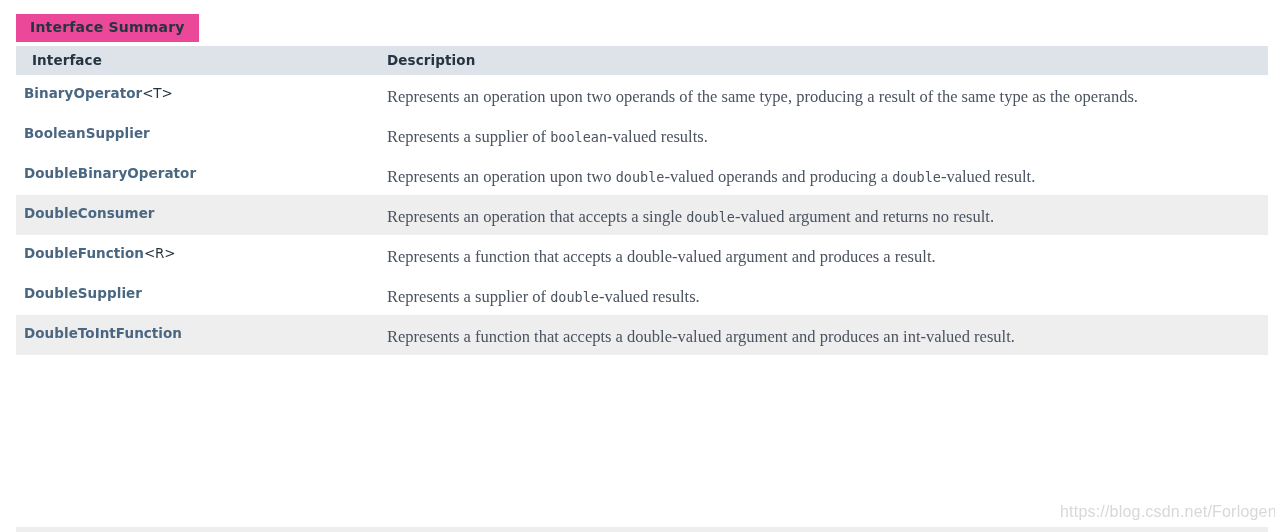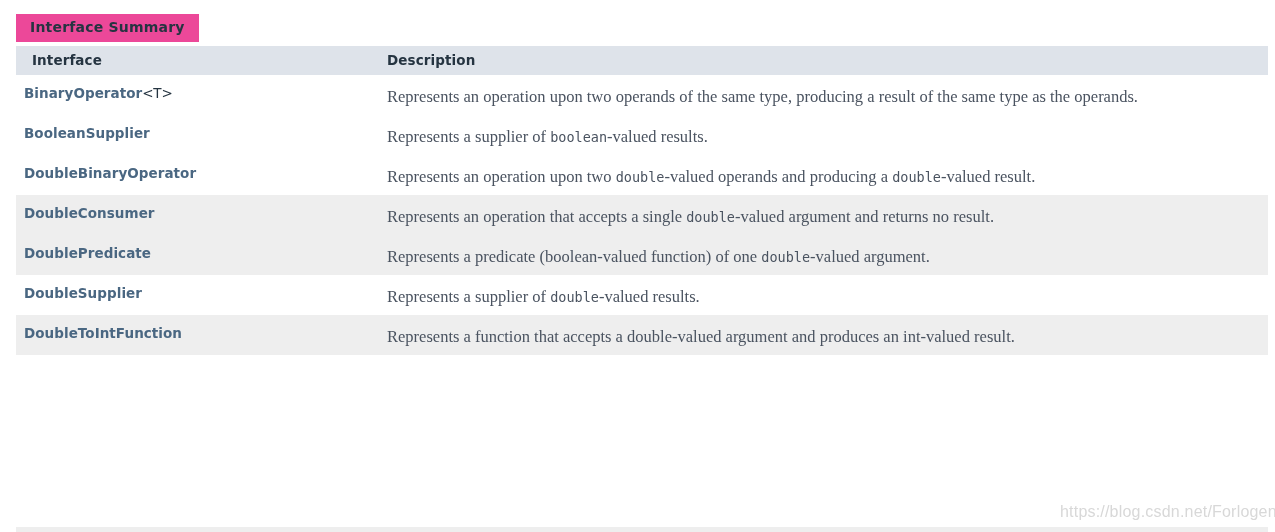--- a/index.html
+++ b/index.html
@@ -167,23 +167,23 @@
           <td class="cell-desc"><span class="desc-text"><span>Represents a supplier of </span><code>boolean</code><span>-valued results.</span></span></td>
         </tr>
         <tr class="alt-odd">
           <td class="cell-iface"><a class="iface-link">DoubleBinaryOperator</a></td>
           <td class="cell-desc"><span class="desc-text"><span>Represents an operation upon two </span><code>double</code><span>-valued operands and producing a </span><code>double</code><span>-valued result.</span></span></td>
         </tr>
         <tr class="alt-even">
           <td class="cell-iface"><a class="iface-link">DoubleConsumer</a></td>
           <td class="cell-desc"><span class="desc-text"><span>Represents an operation that accepts a single </span><code>double</code><span>-valued argument and returns no result.</span></span></td>
         </tr>
-        <tr class="alt-even">
-          <td class="cell-iface"><a class="iface-link">DoublePredicate</a></td>
-          <td class="cell-desc"><span class="desc-text"><span>Represents a predicate (boolean-valued function) of one </span><code>double</code><span>-valued argument.</span></span></td>
+        <tr class="alt-odd">
+          <td class="cell-iface"><a class="iface-link">DoubleFunction</a><span class="iface-generic">&lt;R&gt;</span></td>
+          <td class="cell-desc"><span class="desc-text"><span>Represents a function that accepts a double-valued argument and produces a result.</span></span></td>
         </tr>
         <tr class="alt-odd">
           <td class="cell-iface"><a class="iface-link">DoubleSupplier</a></td>
           <td class="cell-desc"><span class="desc-text"><span>Represents a supplier of </span><code>double</code><span>-valued results.</span></span></td>
         </tr>
         <tr class="alt-even">
           <td class="cell-iface"><a class="iface-link">DoubleToIntFunction</a></td>
           <td class="cell-desc"><span class="desc-text"><span>Represents a function that accepts a double-valued argument and produces an int-valued result.</span></span></td>
         </tr>
       </tbody>

